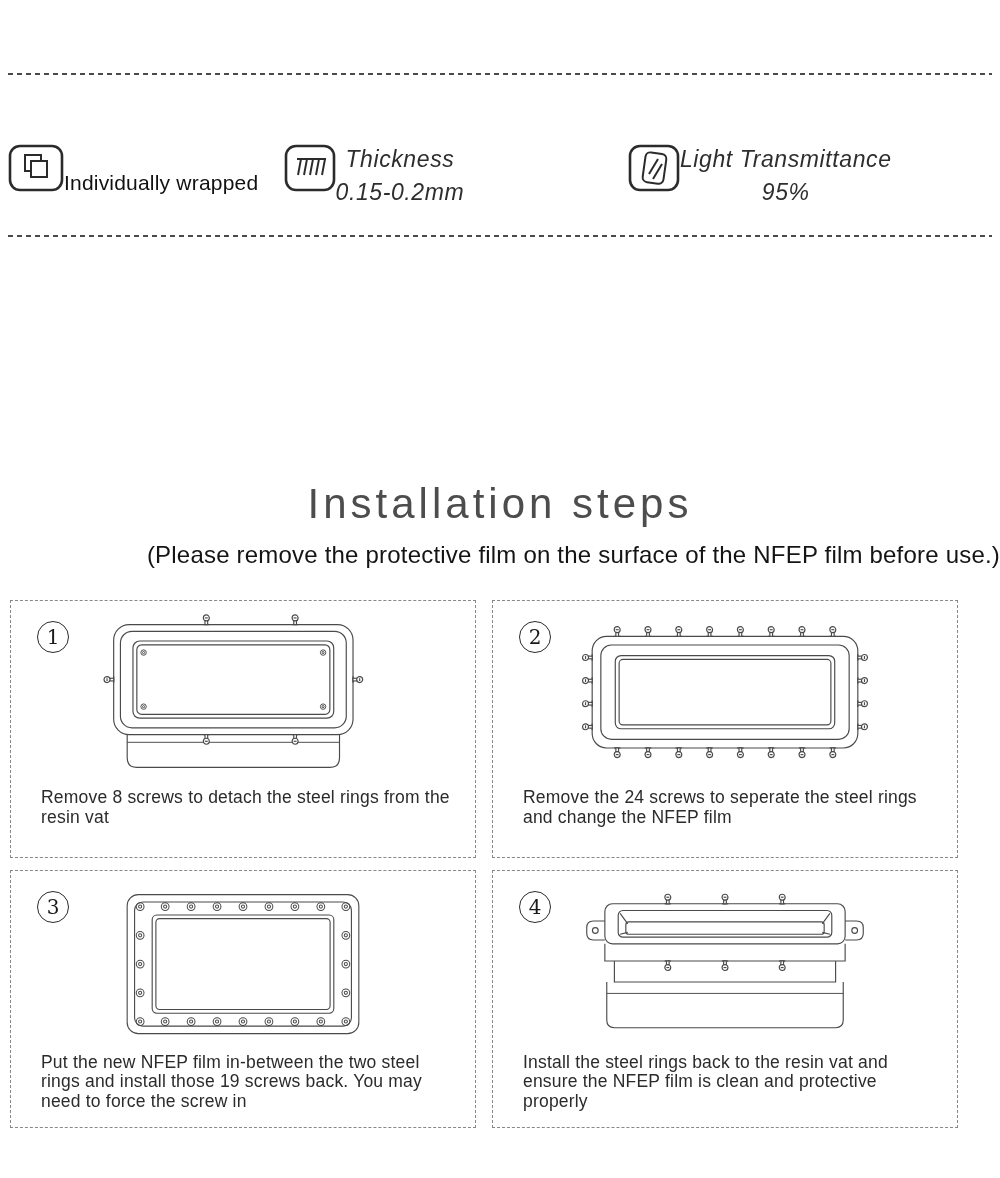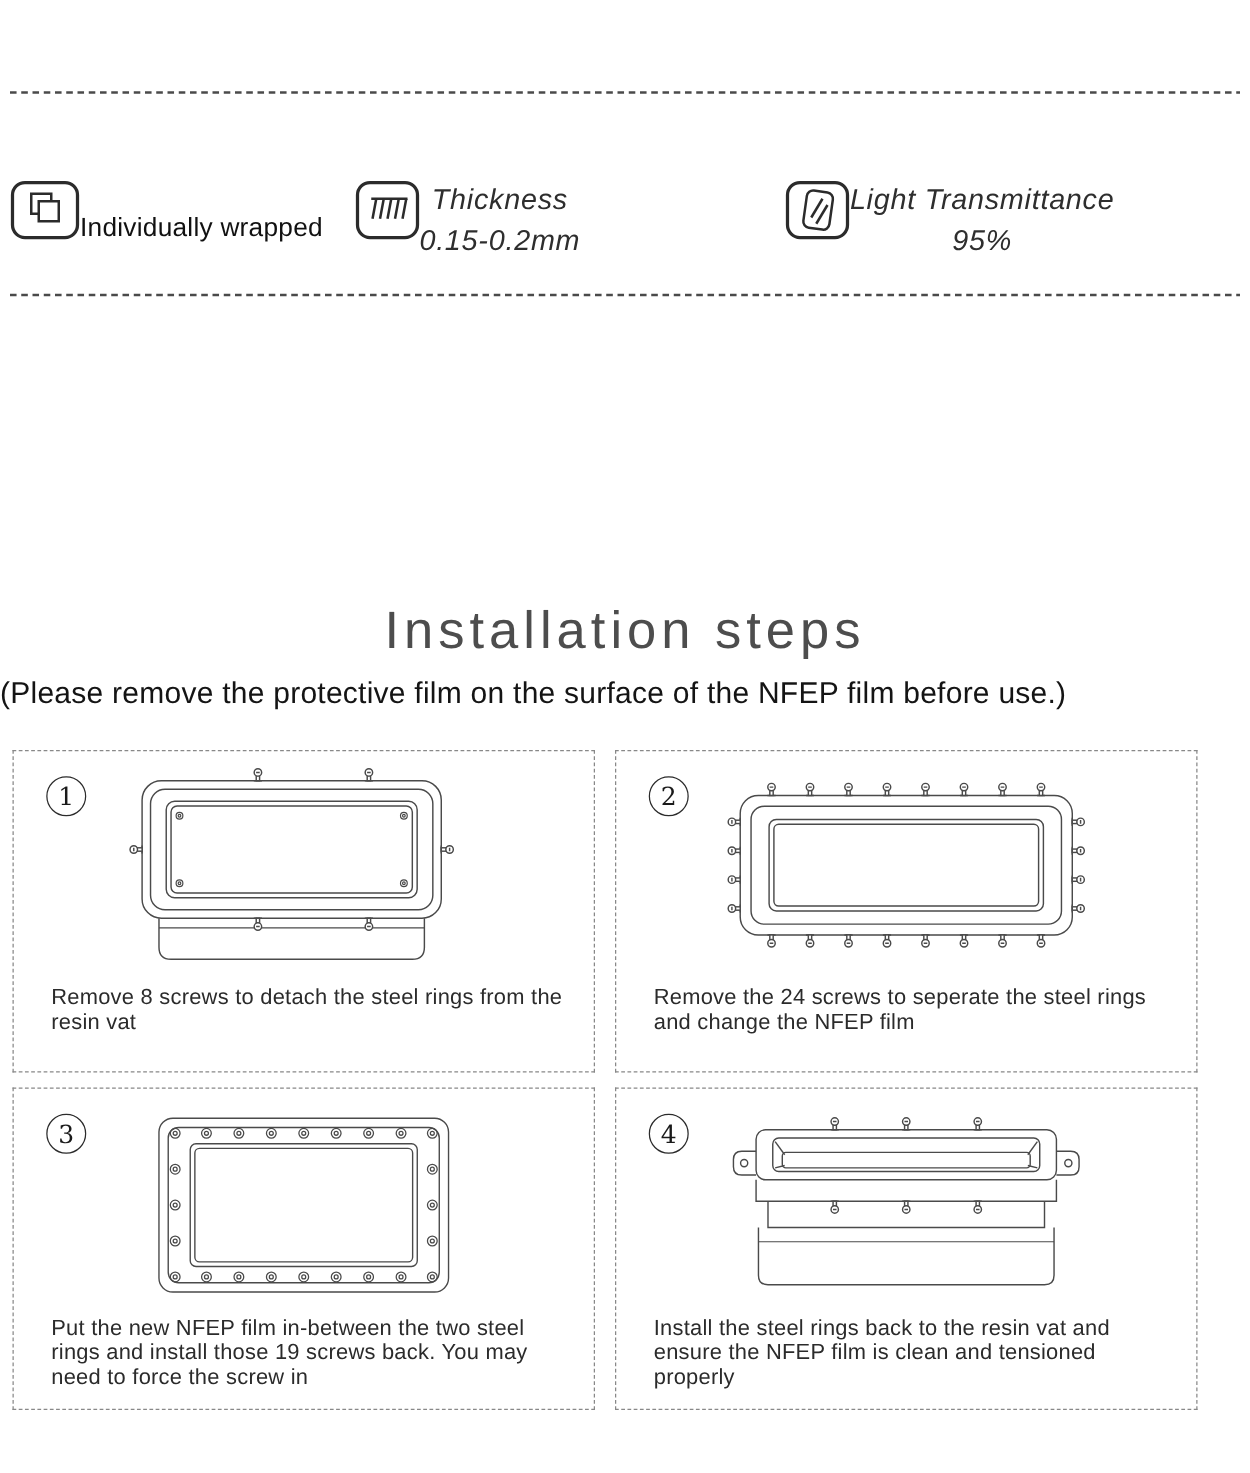--- a/index.html
+++ b/index.html
@@ -69,21 +69,21 @@
     text-align: center;
     font-size: 42px;
     font-weight: 400;
     letter-spacing: 4px;
     color: #4d4d4d;
     margin: 0;
   }
   .subtitle {
     position: absolute;
     top: 541px; left: 0; width: 100%;
-    text-align: left;
+    text-align: right;
     font-size: 24px;
     color: #141414;
     letter-spacing: 0.2px;
     margin: 0;
   }
 
   
   .panel {
     position: absolute;
     width: 466px; height: 258px;
@@ -331,16 +331,16 @@
         <path d="M36,108 L36,148 Q36,156 44,156 L276,156 Q284,156 284,148 L284,108"></path>
         <line x1="36" y1="120" x2="284" y2="120" stroke-width="1"></line>
       </g>
       <use href="#screw" xlink:href="#screw" transform="translate(100,26)"></use>
       <use href="#screw" xlink:href="#screw" transform="translate(160,26)"></use>
       <use href="#screw" xlink:href="#screw" transform="translate(220,26)"></use>
       <use href="#screw" xlink:href="#screw" transform="translate(100,86) rotate(180)"></use>
       <use href="#screw" xlink:href="#screw" transform="translate(160,86) rotate(180)"></use>
       <use href="#screw" xlink:href="#screw" transform="translate(220,86) rotate(180)"></use>
     </svg>
-    <p class="caption">Install the steel rings back to the resin vat and ensure the NFEP film is clean and tensioned properly</p>
+    <p class="caption">Install the steel rings back to the resin vat and ensure the NFEP film is clean and protective properly</p>
   </div>
 
 </div>
 
 </body></html>

